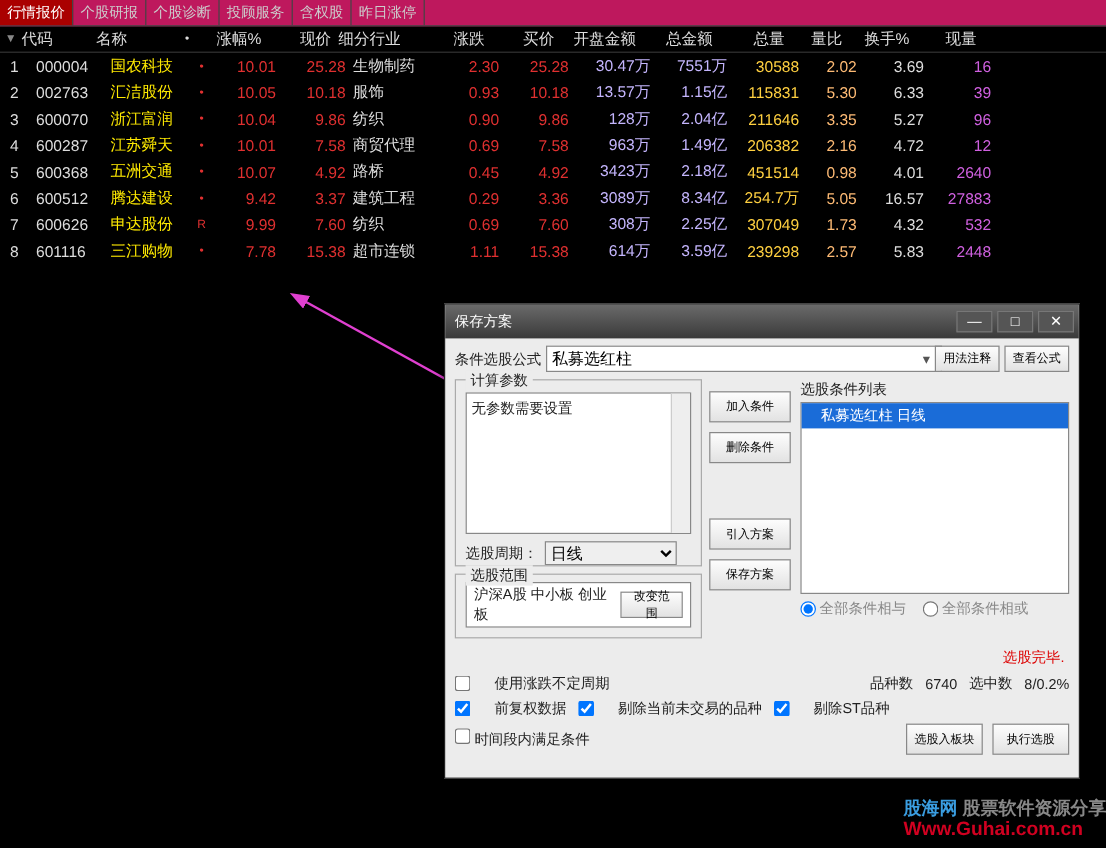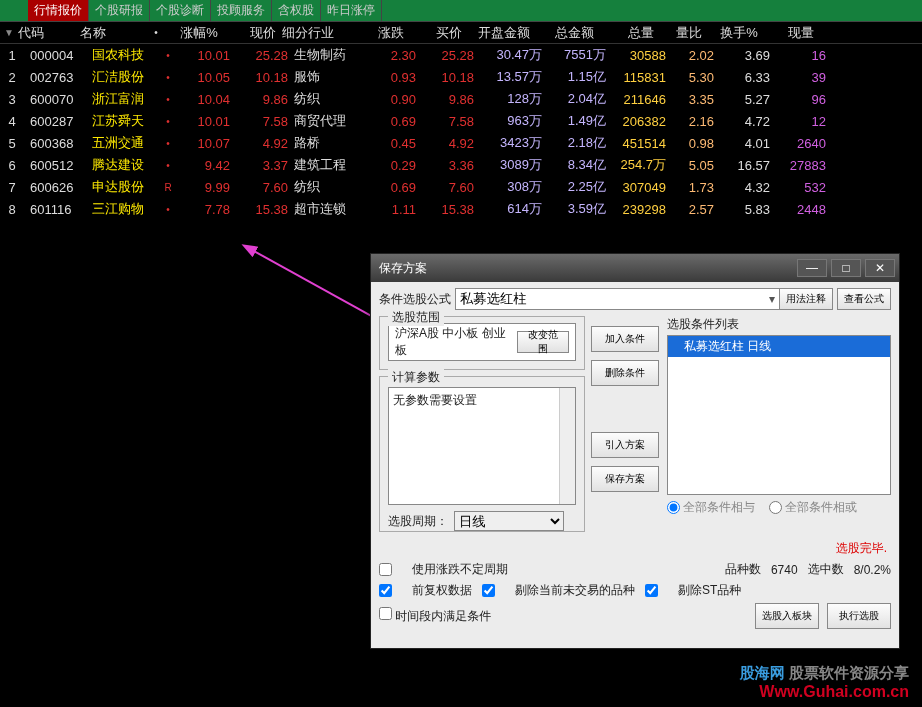--- a/index.html
+++ b/index.html
@@ -7,25 +7,24 @@
   width: 922px; height: 707px;
   background: #000;
   font-family: "Microsoft YaHei", SimSun, sans-serif;
   font-size: 13px;
   color: #ccc;
   position: relative;
   overflow: hidden;
 }
 .menubar {
   display: flex;
-  background: #15803d;
+  background: #be185d;
   border-bottom: 1px solid #444;
   height: 22px;
   align-items: center;
-  padding-left: 28px;
 }
 .menubar .tab {
   padding: 2px 6px;
   border-right: 1px solid #444;
   color: #ccc;
   cursor: pointer;
   font-size: 12px;
 }
 .menubar .tab.active { background: #a00; color: #fff; }
 .table-header, .table-row {
@@ -123,21 +122,21 @@
 .cond-list .item {
   background:#1a6cd8; color:#fff; padding:2px 16px;
 }
 .radio-row { display:flex; gap:14px; margin-top:4px; color:#888; align-items:center;}
 .radio-row label { display:flex; align-items:center; gap:3px;}
 .bottom-row { display:flex; align-items:center; gap:10px; margin-top:4px; flex-wrap:wrap;}
 .bottom-row label { display:flex; align-items:center; gap:20px;}
 .bottom-row input[type=checkbox]{ width:13px; height:13px;}
 .done-text { color:#d00; text-align:right; margin:2px 4px 2px 0;}
 .action-row { display:flex; justify-content:flex-end; align-items:center; gap:8px; margin-top:4px;}
-.watermark { position:absolute; right:13px; bottom:6px; text-align:right; }
+.watermark { position:absolute; right:0; bottom:6px; }
 .watermark .l1 { color:#3a9de0; font-size:15px; font-weight:bold;}
 .watermark .l1 .g{ color:#888;}
 .watermark .l2 { color:#d00020; font-size:16px; font-weight:bold;}
 svg.pointer { position:absolute; left:0; top:0; pointer-events:none;}
 </style>
 </head>
 <body>
 
 <div class="menubar">
   <div class="tab active">行情报价</div>
@@ -326,38 +325,38 @@
     <div class="row-formula">
       <span>条件选股公式</span>
       <input class="sel" value="私募选红柱" style="">
       <span style="margin-left:-20px;color:#555;">▾</span>
       <button class="btn">用法注释</button>
       <button class="btn">查看公式</button>
     </div>
 
     <div class="main-columns">
       <div class="leftcol">
-        <div class="fieldset">
-          <div class="legend">选股范围</div>
-          <div class="range-box">
-            <span>沪深A股 中小板 创业板</span>
-            <button class="btn">改变范围</button>
-          </div>
-        </div>
         <div class="fieldset" style="height:156px;">
           <div class="legend">计算参数</div>
           <div class="param-box">
             <span>无参数需要设置</span>
             <div class="scroll"></div>
           </div>
           <div class="row-period">
             <span>选股周期：</span>
             <select>
               <option>日线</option>
             </select>
+          </div>
+        </div>
+        <div class="fieldset">
+          <div class="legend">选股范围</div>
+          <div class="range-box">
+            <span>沪深A股 中小板 创业板</span>
+            <button class="btn">改变范围</button>
           </div>
         </div>
       </div>
 
       <div class="midcol">
         <button class="btn big">加入条件</button>
         <button class="btn big">删除条件</button>
         <div style="height:30px;"></div>
         <button class="btn big">引入方案</button>
         <button class="btn big">保存方案</button>

